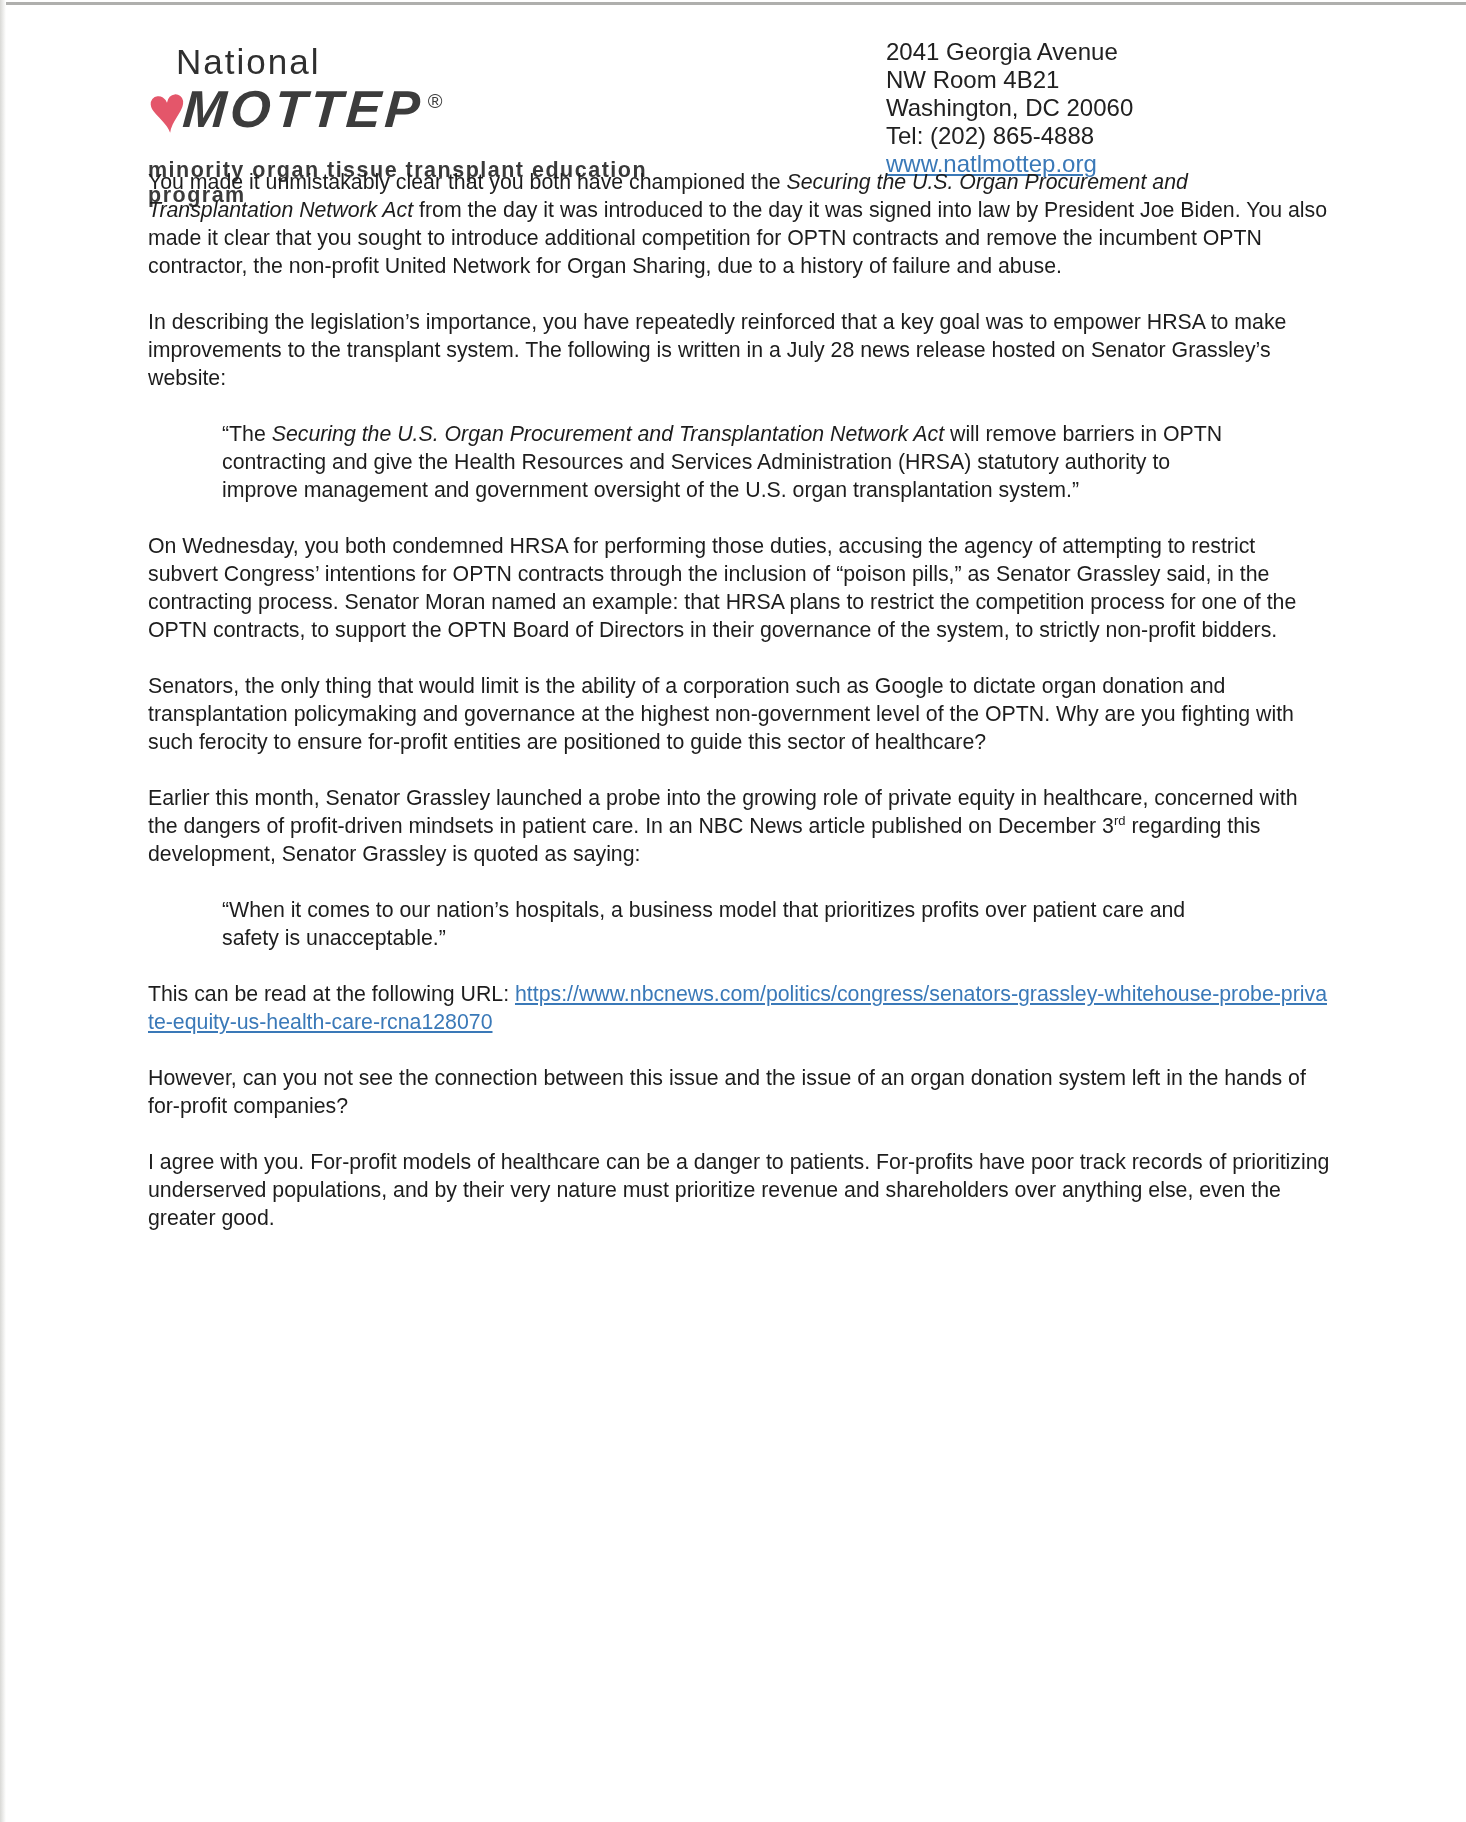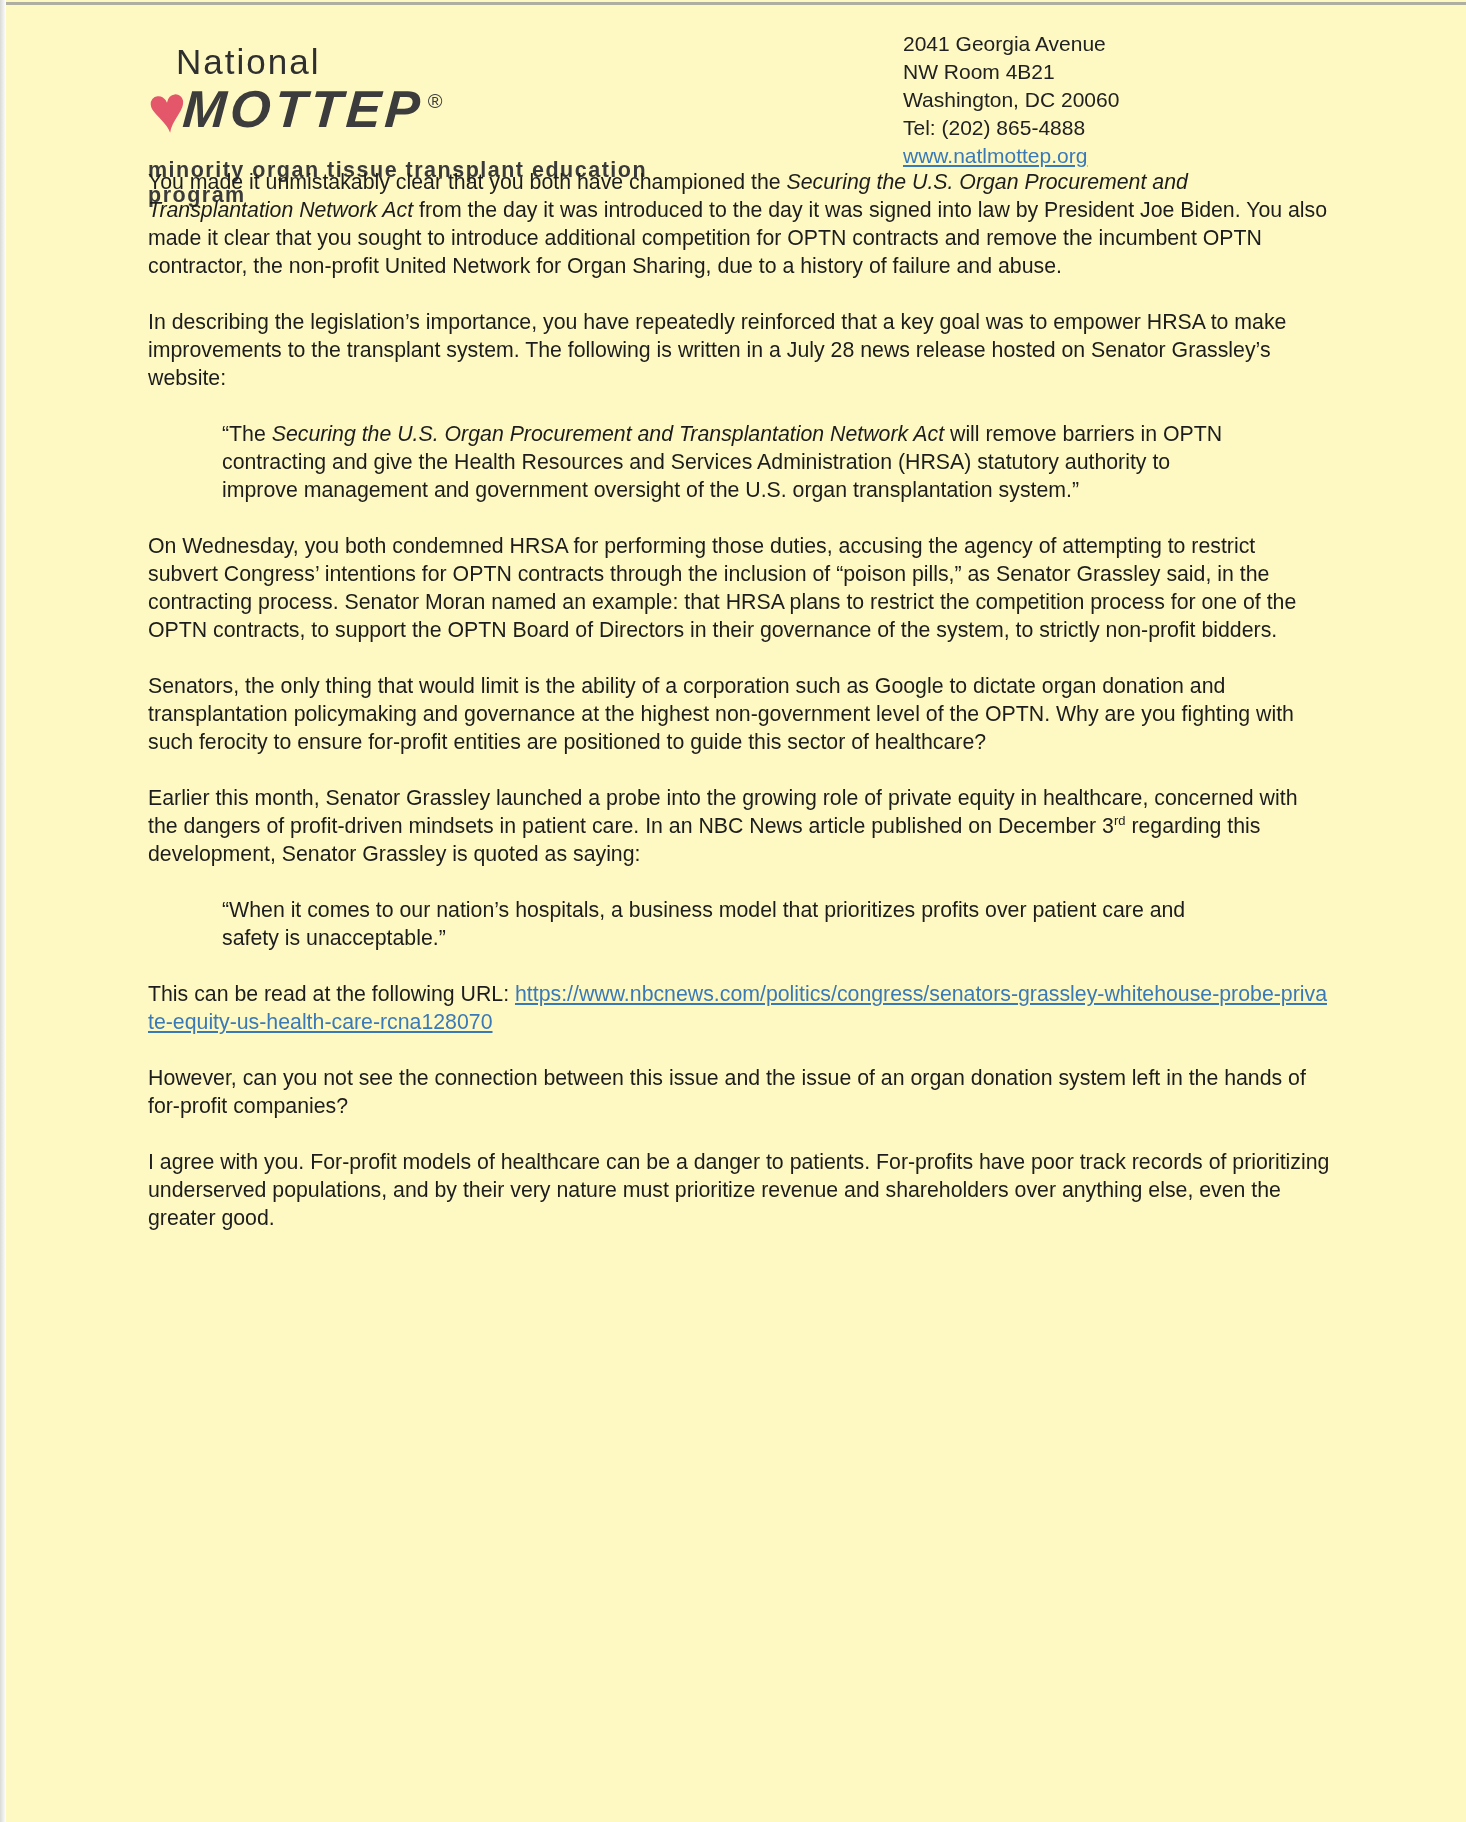--- a/index.html
+++ b/index.html
@@ -1,20 +1,20 @@
 <!DOCTYPE html>
 <html><head>
 <meta charset="utf-8">
 <style>
   html, body { margin: 0; padding: 0; background: #e8e8e8; }
   .page {
     position: relative;
     width: 1466px;
     height: 1822px;
-    background: #fef9c3;
+    background: #ffffff;
     font-family: "Liberation Sans", "DejaVu Sans", sans-serif;
     color: #1d1d1d;
     overflow: hidden;
     box-sizing: border-box;
   }
   
   .scan-top {
     position: absolute; top: 2px; left: 0; width: 100%; height: 3px;
     background: #9b9b99; opacity: .8;
   }
@@ -37,21 +37,21 @@
   .wordmark {
     font-size: 52px; font-weight: 800; font-style: italic; color: #3c3c3c;
     letter-spacing: 4px; transform: skew(-4deg);
   }
   .regmark { font-size: 20px; color: #3c3c3c; vertical-align: top; position: relative; top: -8px; left: 4px;}
   .tagline {
     margin-top: 16px; font-size: 21.5px; color: #3a3a3a; letter-spacing: 1.5px;
     font-weight: 700;
   }
 
-  .address-block { position: absolute; left: 886px; top: 30px; font-size: 21px; line-height: 28px; color: #212121; margin-left: 17px; }
+  .address-block { position: absolute; left: 886px; top: 38px; font-size: 24px; line-height: 28px; color: #212121; }
   .address-block .addr-line { display: block; }
   .addr-link { color: #3a79b8; text-decoration: underline; cursor: pointer; }
 
   
   .letter-body {
     position: absolute; left: 148px; top: 168px; width: 1182px;
     font-size: 21.3px; line-height: 28px; color: #1d1d1d;
   }
   .para { margin: 0 0 28px 0; }
   .para.quote { margin-left: 74px; margin-right: 98px; }

